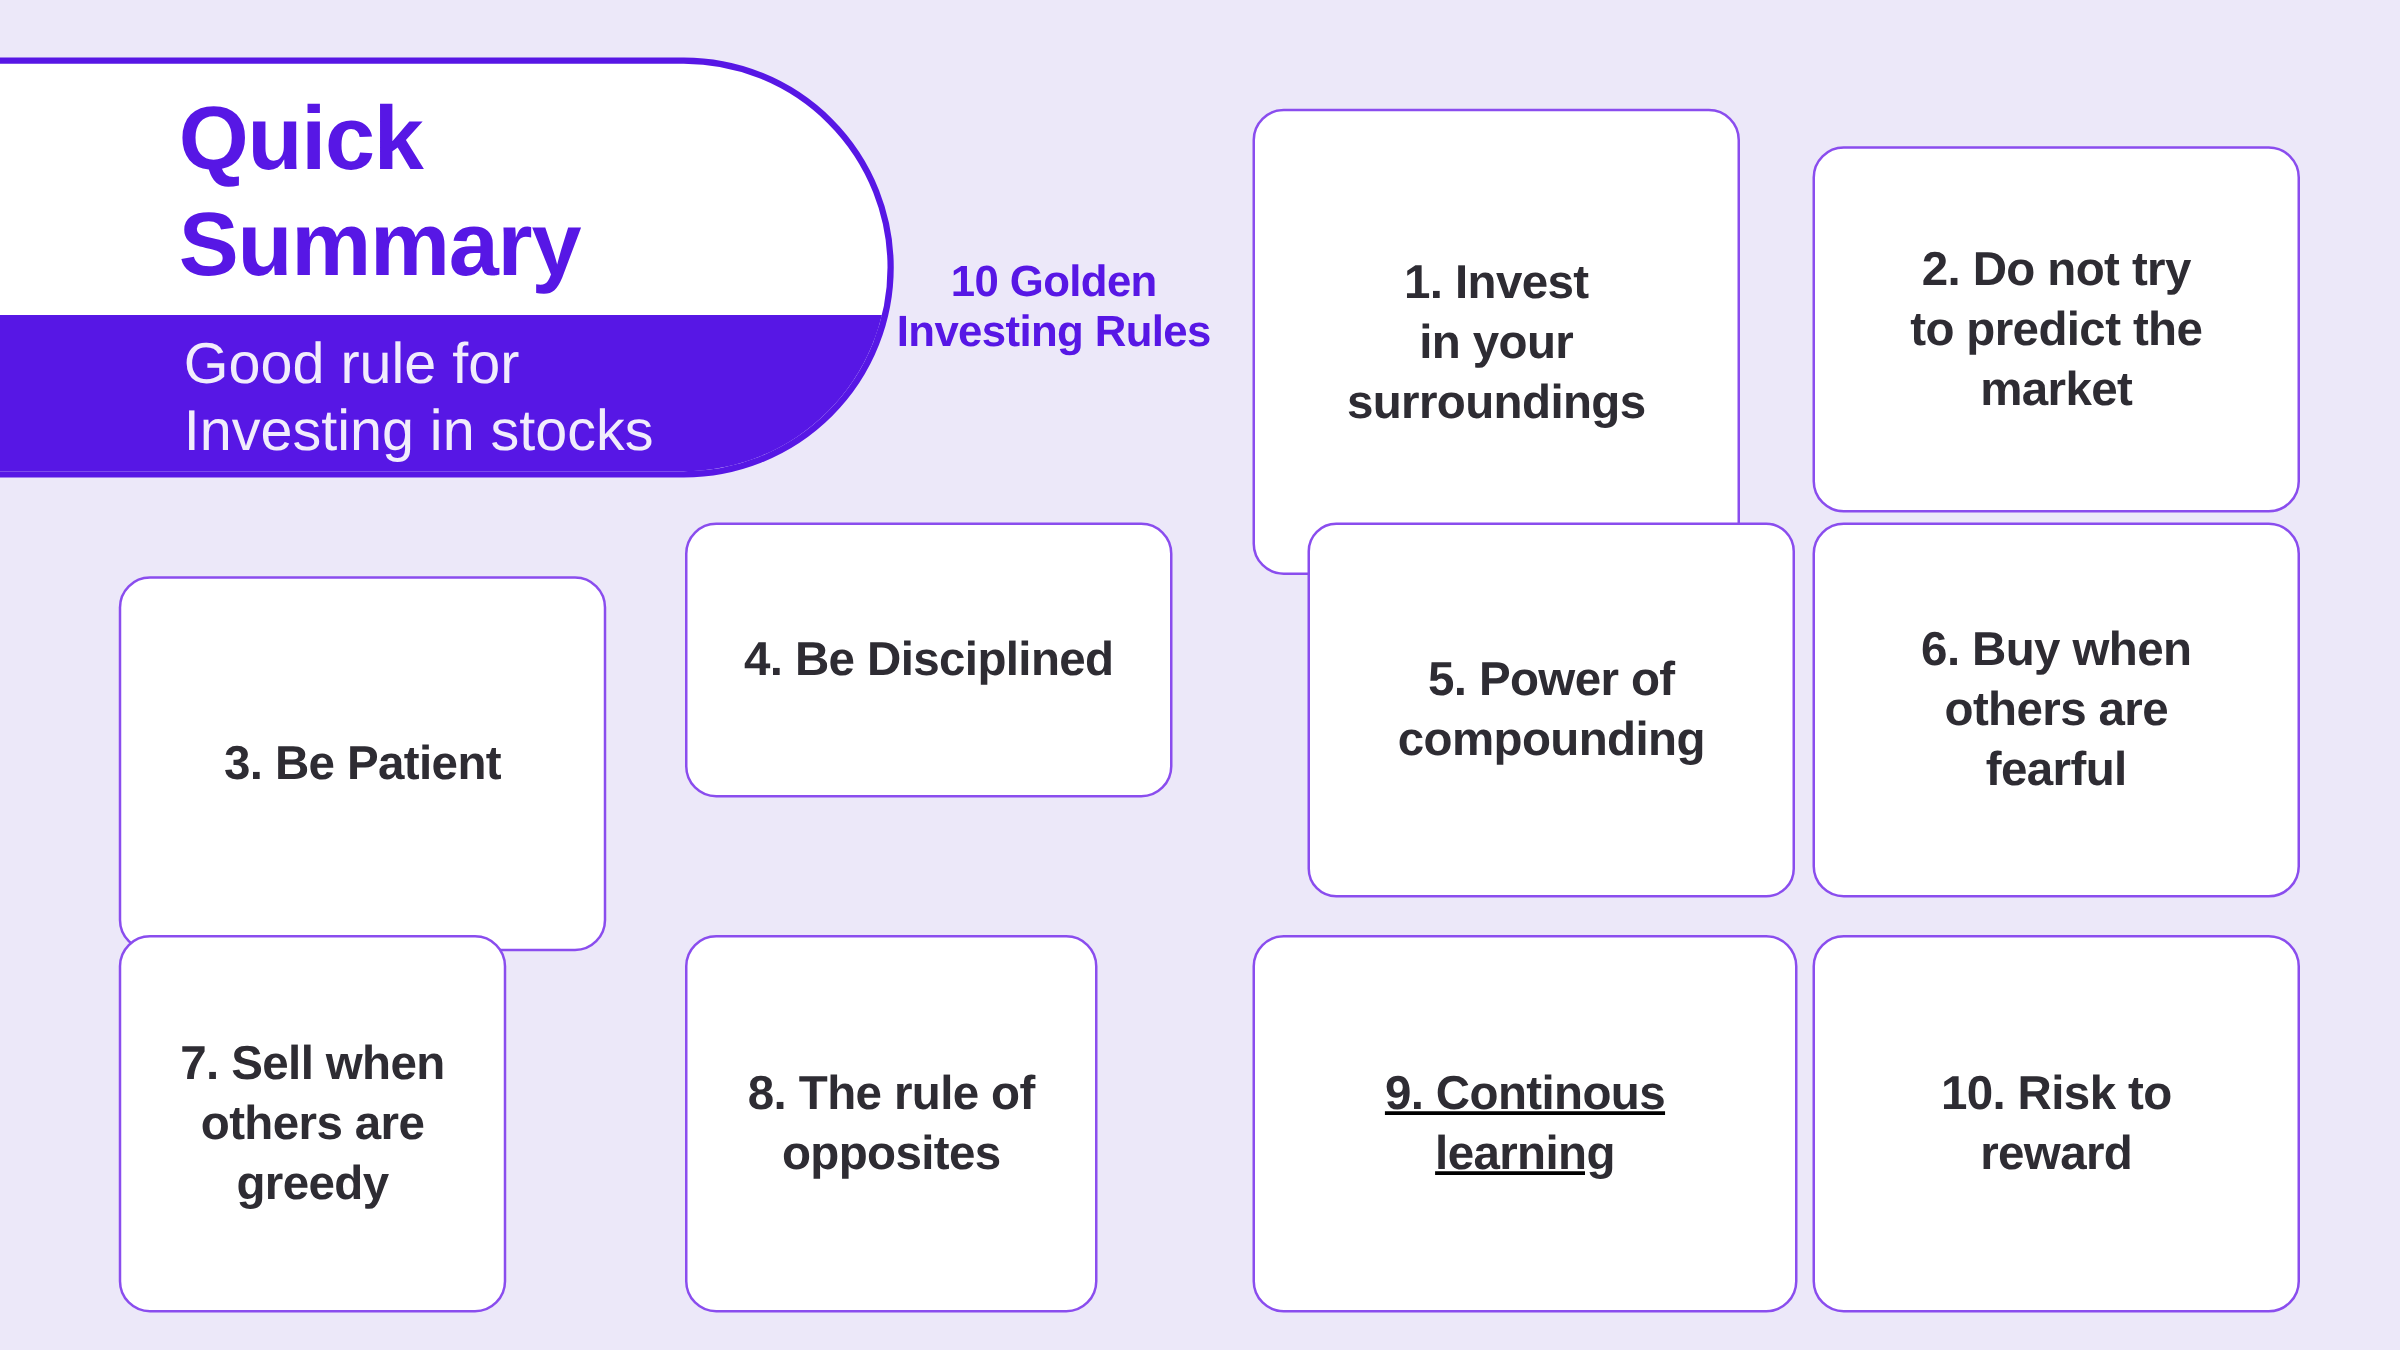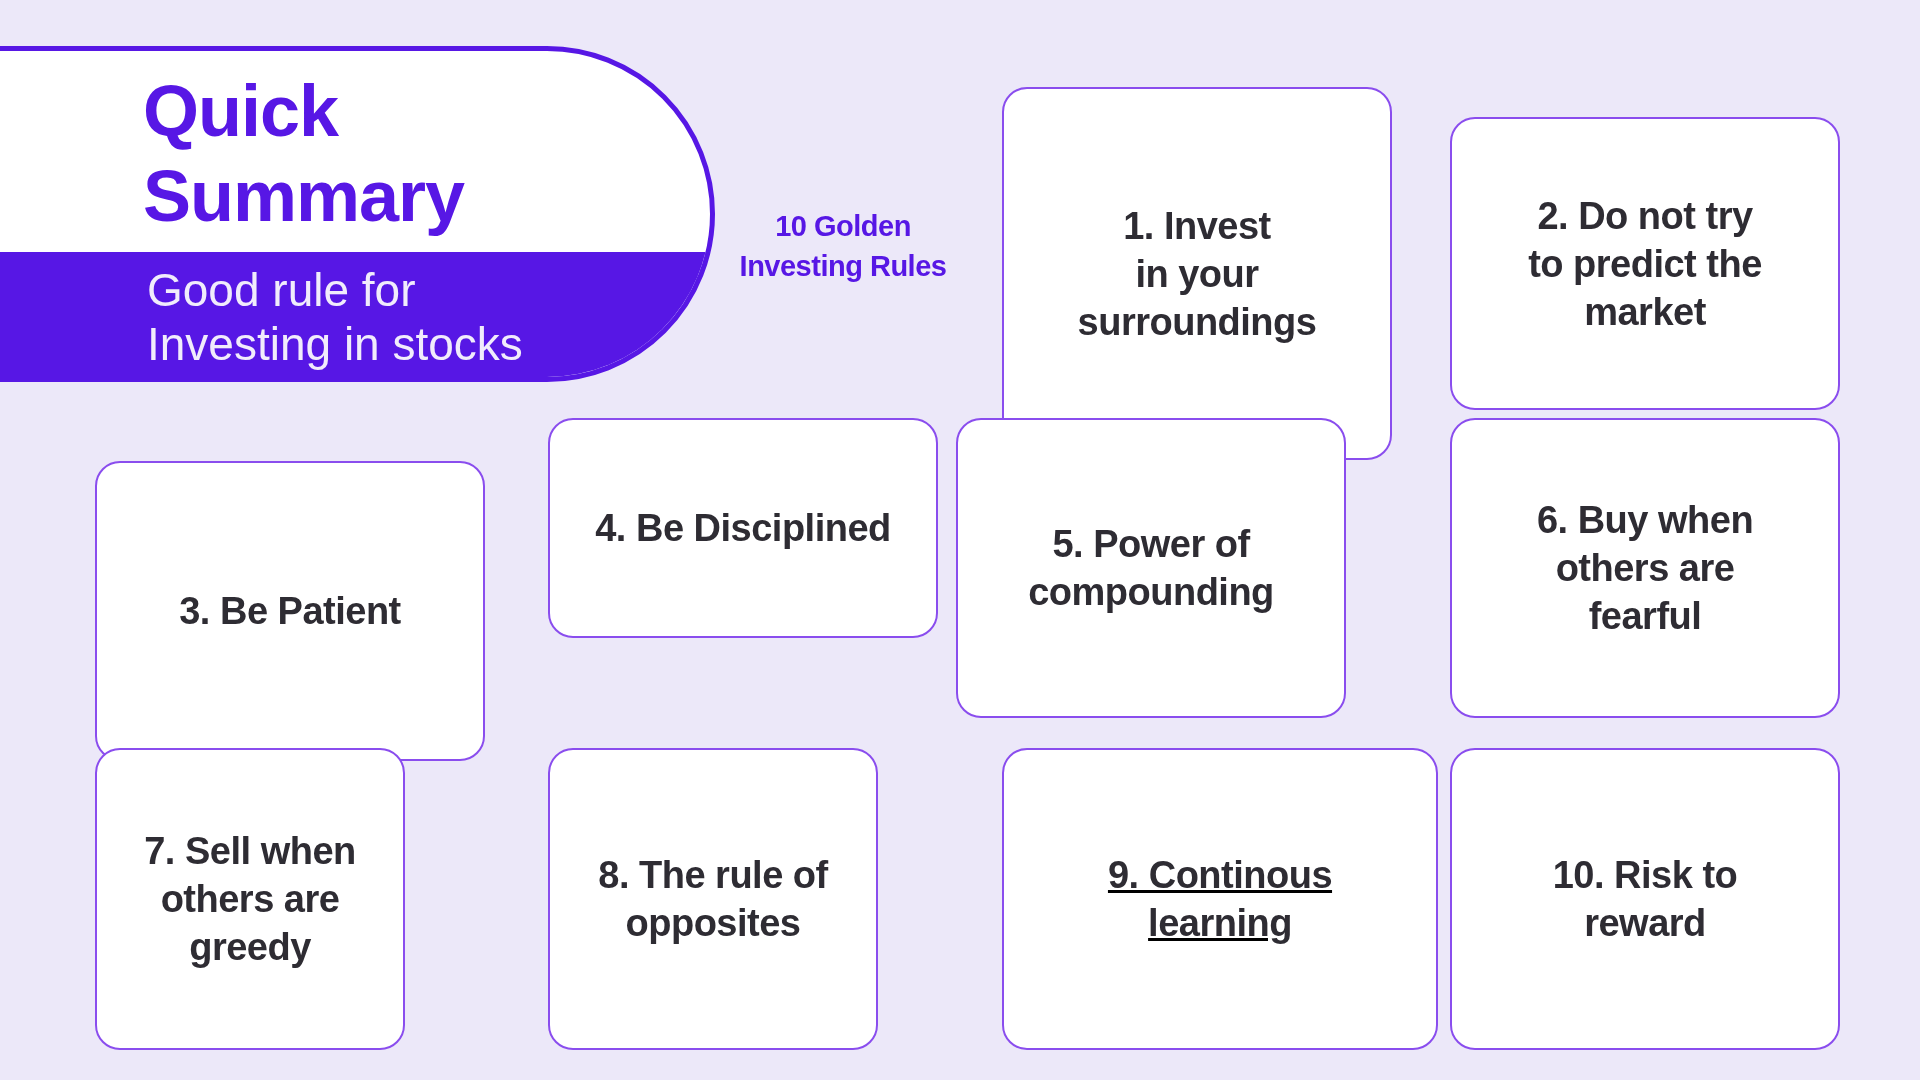--- a/index.html
+++ b/index.html
@@ -51,21 +51,21 @@
     line-height:54px;
     font-weight:400;
     color:var(--subtitle);
   }
 
   
   .tagline{
     position:absolute;
     left:683px;top:206px;width:320px;
     text-align:center;
-    font-size:29px;
+    font-size:35px;
     line-height:40px;
     font-weight:700;
     letter-spacing:-0.5px;
     color:var(--accent);
   }
 
   
   .card{
     position:absolute;
     background:var(--card-bg);
@@ -82,21 +82,21 @@
     line-height:48px;
     font-weight:700;
     letter-spacing:-0.5px;
     color:var(--card-text);
   }
   
   .c1 {left:1002px;top:87px; width:390px;height:373px;}
   .c2 {left:1450px;top:87px; width:390px;height:293px;margin-top:30px;}
   .c3 {left:95px;  top:418px;width:390px;height:300px;margin-top:43px;}
   .c4 {left:548px; top:418px;width:390px;height:220px;}
-  .c5 {left:956px;top:418px;width:390px;height:300px;}
+  .c5 {left:1046px;top:418px;width:390px;height:300px;border-radius:23px;}
   .c6 {left:1450px;top:418px;width:390px;height:300px;}
   .c7 {left:95px;  top:748px;width:310px;height:302px;}
   .c8 {left:548px; top:748px;width:330px;height:302px;}
   .c9 {left:1002px;top:748px;width:436px;height:302px;text-decoration:underline;}
   .c10{left:1450px;top:748px;width:390px;height:302px;}
 </style>
 </head>
 <body>
 
 <main class="canvas">

